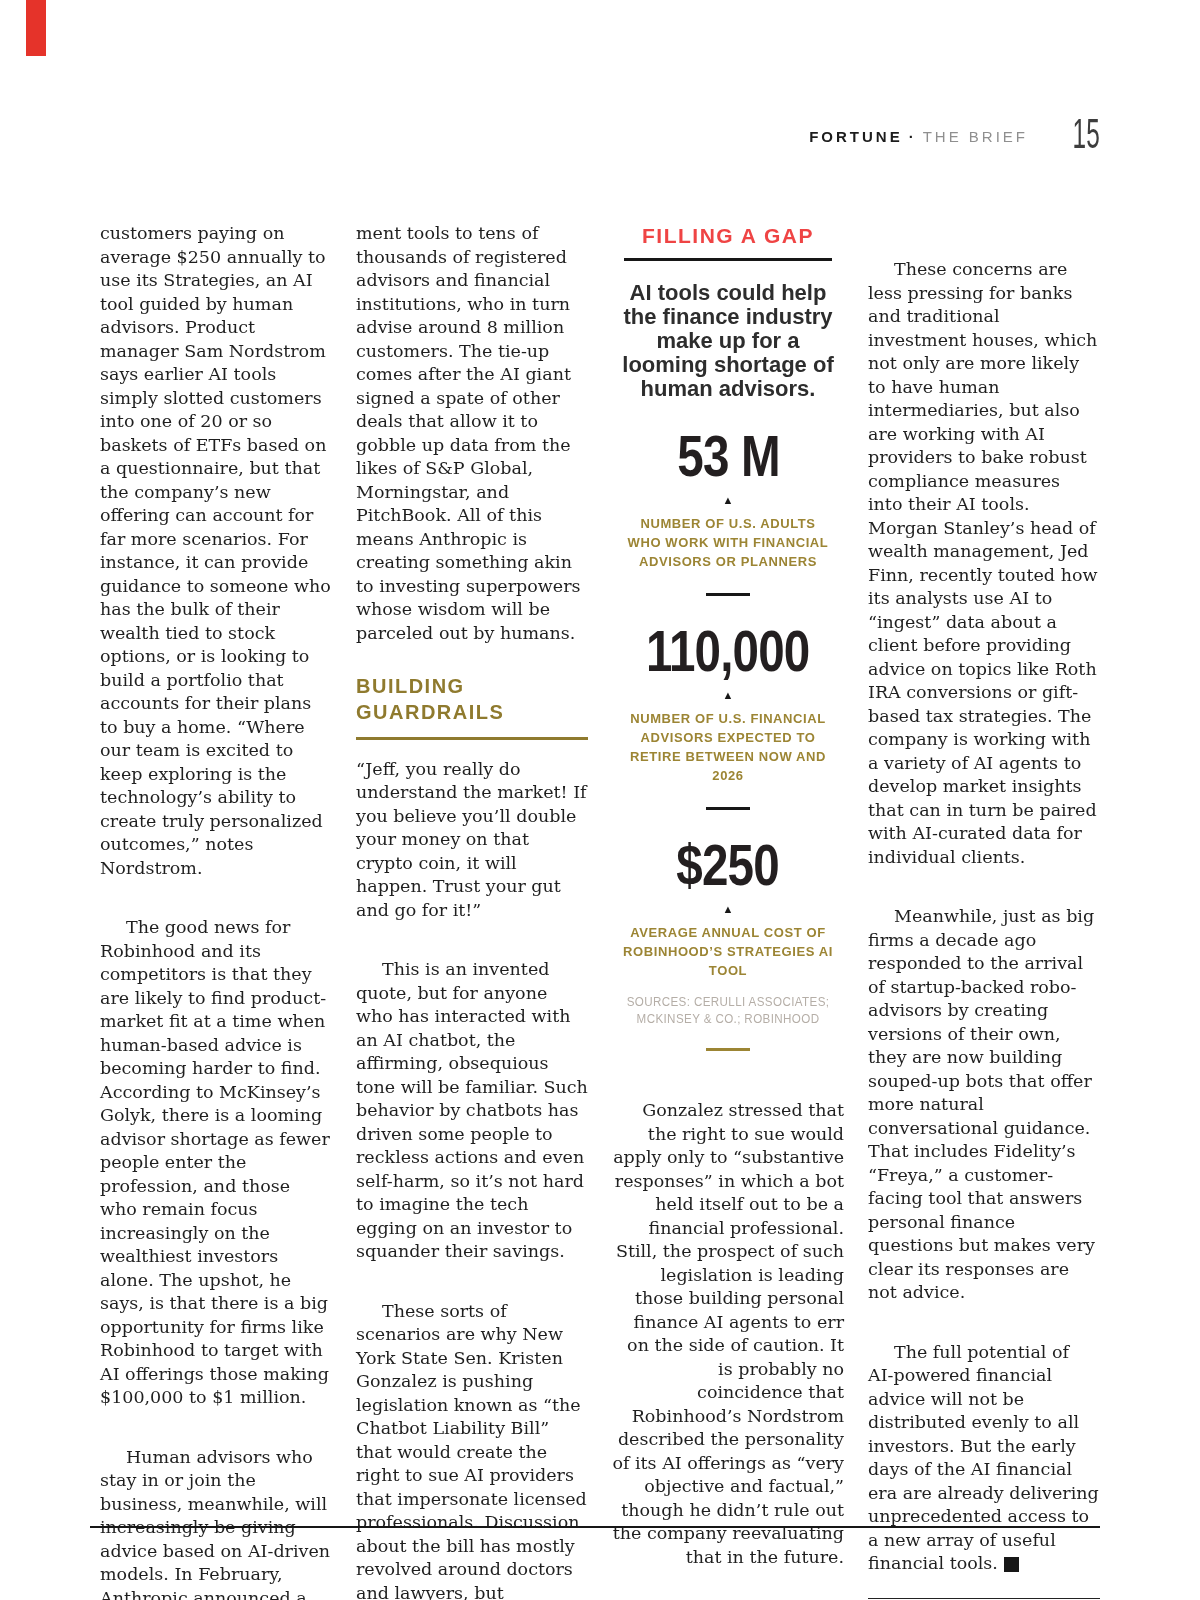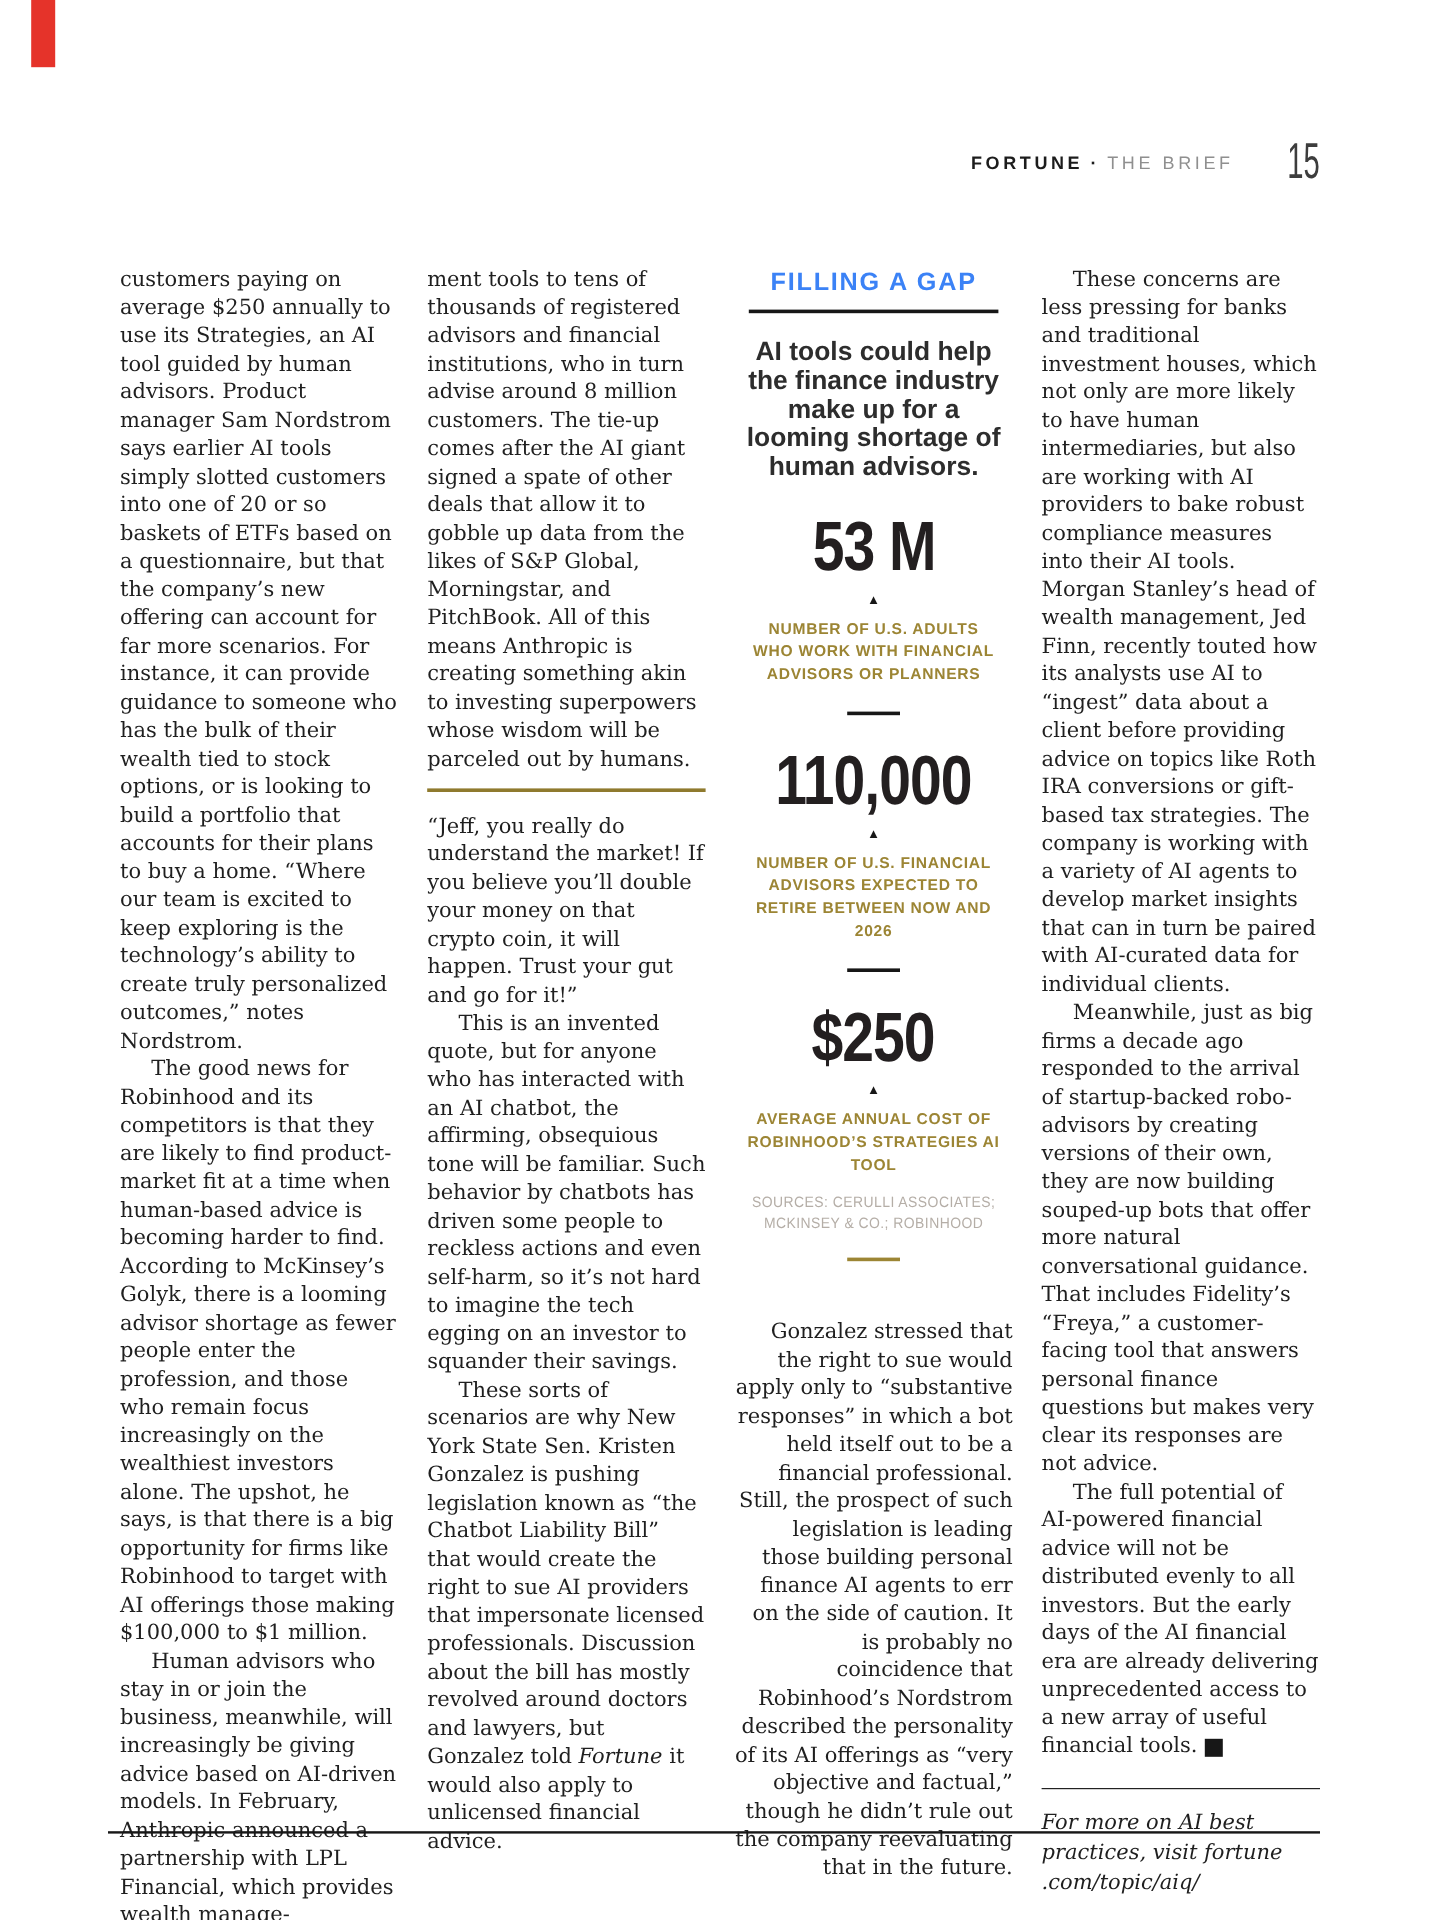--- a/index.html
+++ b/index.html
@@ -17,29 +17,29 @@
                font-family:"Liberation Sans","DejaVu Sans",sans-serif;font-size:15px;letter-spacing:3px;}
   .brand{font-weight:700;color:#1c1c1c;}
   .header-dot{color:#1c1c1c;margin:0 6px;font-weight:700;}
   .section{color:#8f8f8f;font-weight:400;}
   .pagenum{position:absolute;right:0;top:-10px;font-family:"Liberation Sans","DejaVu Sans",sans-serif;
            font-size:42px;font-weight:300;color:#3d3d3d;transform:scaleX(0.58);transform-origin:right top;}
   
   .content{position:absolute;left:100px;top:222px;width:1000px;display:flex;gap:24px;}
   .col{width:232px;flex:0 0 232px;font-size:17.5px;line-height:23.5px;text-align:left;}
   .col p{margin:0;}
-  .col p.indent{text-indent:26px;}
+  .col p.indent{text-indent:26px;margin-top:36px;}
   
   .subhead{font-family:"Liberation Sans","DejaVu Sans",sans-serif;font-weight:700;color:var(--gold);
            font-size:20px;line-height:26px;letter-spacing:1.5px;margin-top:28px;}
   .subhead-rule{height:2.5px;background:var(--gold);width:100%;margin:12px 0 18px;}
   .italic{font-style:italic;}
   
   .info{width:232px;flex:0 0 232px;text-align:center;font-family:"Liberation Sans","DejaVu Sans",sans-serif;}
-  .info-title{font-size:21px;font-weight:700;letter-spacing:1.5px;color:#3b82f6;margin-top:2px;}
+  .info-title{font-size:21px;font-weight:700;letter-spacing:1.5px;color:#ef4444;margin-top:2px;}
   .info-title-rule{height:3px;background:#171717;width:208px;margin:10px auto 20px;}
   .info-sub{font-size:22px;line-height:24px;font-weight:700;color:#2d2d2d;}
   .stat-value{font-size:58px;line-height:58px;font-weight:700;color:#231f20;letter-spacing:-1px;
               display:inline-block;transform:scaleX(0.82);transform-origin:center;margin-top:26px;}
   .stat-tri{color:#171717;font-size:11px;line-height:11px;margin-top:10px;}
   .stat-caption{font-size:13px;line-height:19px;font-weight:700;letter-spacing:0.6px;color:var(--caption-gold);
                 margin:8px auto 0;width:210px;}
   .stat-dash{width:44px;height:3px;background:#171717;margin:22px auto 0;}
   .sources{font-size:12.5px;line-height:17px;color:var(--sources-gray);letter-spacing:0.4px;margin-top:14px;
            display:inline-block;transform:scaleX(0.93);width:230px;}
@@ -73,20 +73,21 @@
   <div class="content">
 
     <div class="col">
       <p>customers paying on average $250 annually to use its Strategies, an AI tool guided by human advisors. Product manager Sam Nordstrom says earlier AI tools simply slotted customers into one of 20 or so baskets of ETFs based on a questionnaire, but that the company’s new offering can account for far more scenarios. For instance, it can provide guidance to someone who has the bulk of their wealth tied to stock options, or is looking to build a portfolio that accounts for their plans to buy a home. “Where our team is excited to keep exploring is the technology’s ability to create truly personalized outcomes,” notes Nordstrom.</p>
       <p class="indent">The good news for Robinhood and its competitors is that they are likely to find product-market fit at a time when human-based advice is becoming harder to find. According to McKinsey’s Golyk, there is a looming advisor shortage as fewer people enter the profession, and those who remain focus increasingly on the wealthiest investors alone. The upshot, he says, is that there is a big opportunity for firms like Robinhood to target with AI offerings those making $100,000 to $1 million.</p>
       <p class="indent">Human advisors who stay in or join the business, meanwhile, will increasingly be giving advice based on AI-driven models. In February, Anthropic announced a partnership with LPL Financial, which provides wealth manage-</p>
     </div>
 
     <div class="col">
       <p>ment tools to tens of thousands of registered advisors and financial institutions, who in turn advise around 8 million customers. The tie-up comes after the AI giant signed a spate of other deals that allow it to gobble up data from the likes of S&amp;P Global, Morningstar, and PitchBook. All of this means Anthropic is creating something akin to investing superpowers whose wisdom will be parceled out by humans.</p>
+      <div class="subhead">BUILDING GUARDRAILS</div>
       <div class="subhead-rule"></div>
       <p>“Jeff, you really do understand the market! If you believe you’ll double your money on that crypto coin, it will happen. Trust your gut and go for it!”</p>
       <p class="indent">This is an invented quote, but for anyone who has interacted with an AI chatbot, the affirming, obsequious tone will be familiar. Such behavior by chatbots has driven some people to reckless actions and even self-harm, so it’s not hard to imagine the tech egging on an investor to squander their savings.</p>
       <p class="indent"><span>These sorts of scenarios are why New York State Sen. Kristen Gonzalez is pushing legislation known as “the Chatbot Liability Bill” that would create the right to sue AI providers that impersonate licensed professionals. Discussion about the bill has mostly revolved around doctors and lawyers, but Gonzalez told </span><span class="italic">Fortune</span><span> it would also apply to unlicensed financial advice.</span></p>
     </div>
 
     <div class="info">
       <div class="info-title">FILLING A GAP</div>
       <div class="info-title-rule"></div>
       <div class="info-sub">AI tools could help the finance industry make up for a looming shortage of human advisors.</div>

